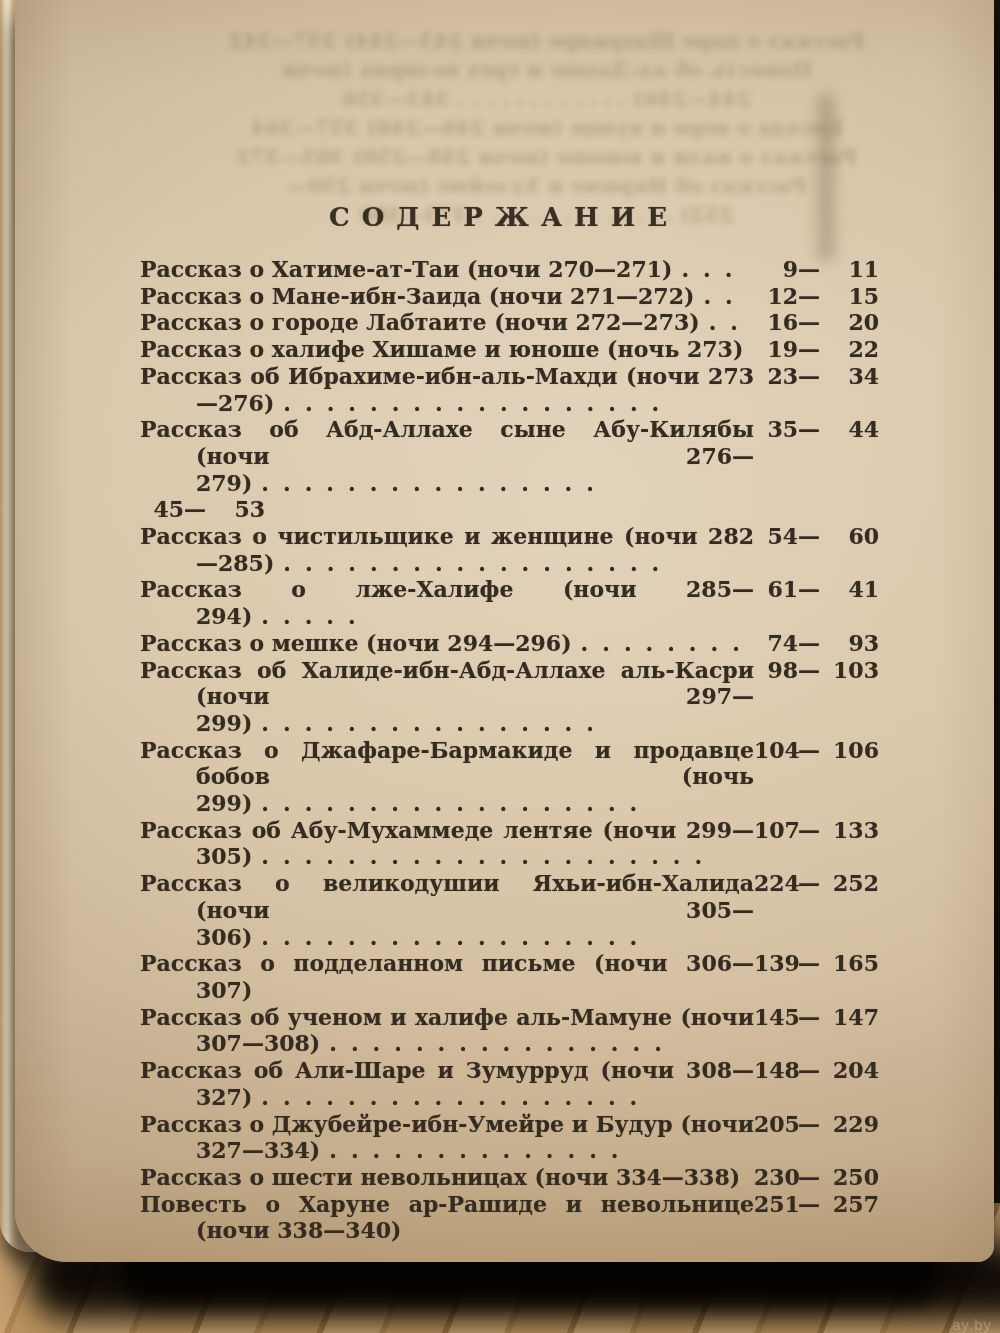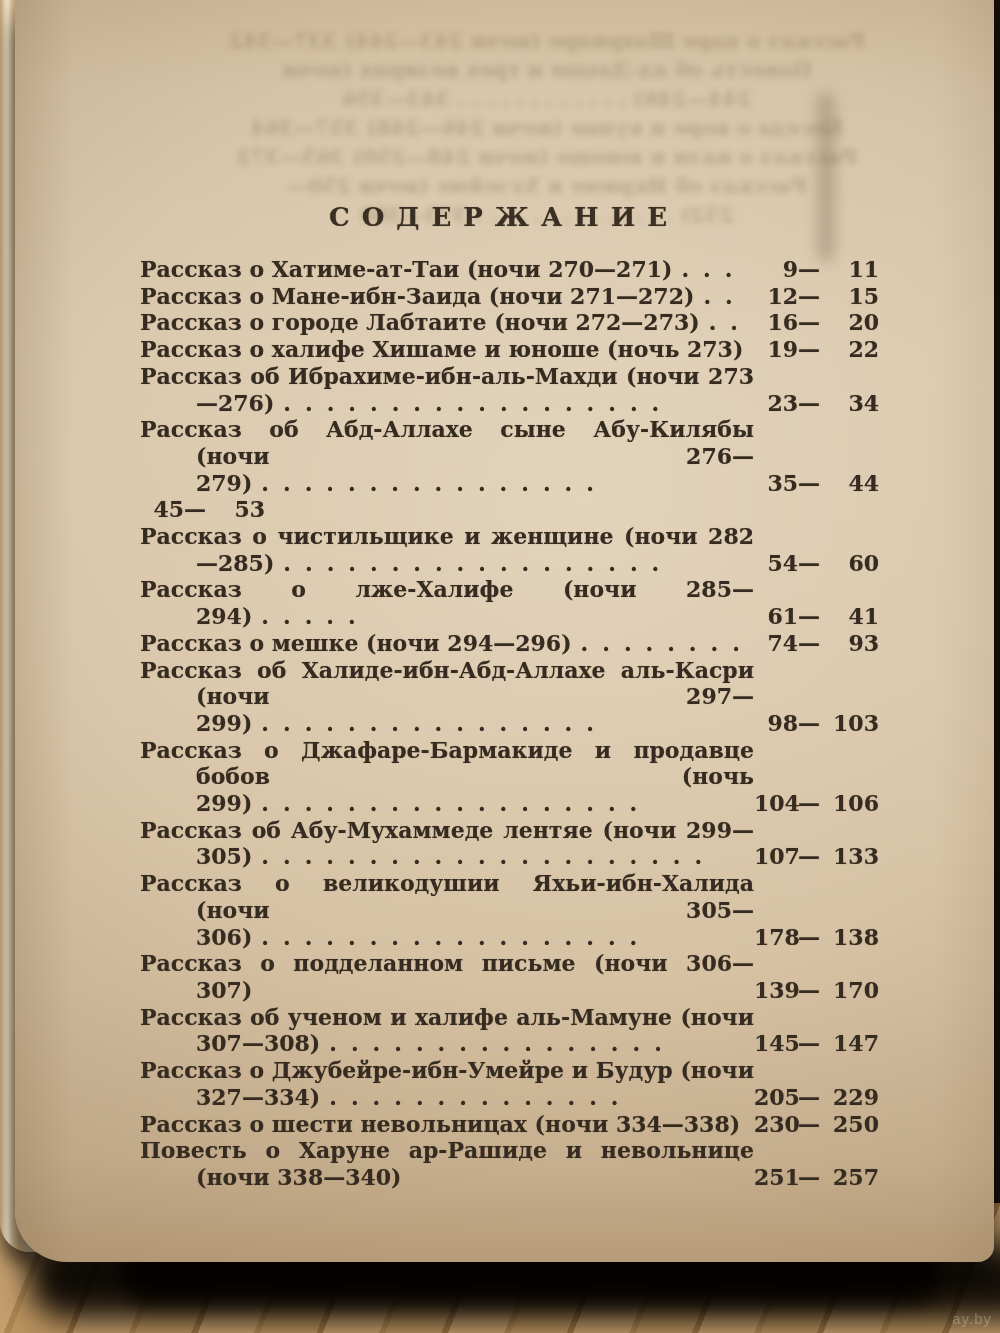--- a/index.html
+++ b/index.html
@@ -78,41 +78,41 @@
   .title{
     text-align:center;
     font-size:26px;font-weight:700;
     letter-spacing:12px;
     margin:0 0 24px 6px;
     color:#392f23;
     text-shadow:0 0 1px rgba(45,35,22,.5);
   }
   .toc{width:100%;}
   .toc-entry{
-    display:flex;align-items:flex-end;
+    display:flex;align-items:flex-start;
     font-size:22px;font-weight:700;line-height:26.7px;
     text-shadow:0 0 1px rgba(45,35,22,.35);
   }
   .toc-text{
     flex:1 1 auto;width:608px;max-width:608px;
     text-align:justify;
     padding-left:56px;text-indent:-56px;
     overflow:hidden;
   }
   .leader-dots{letter-spacing:14px;padding-left:9px;}
   .toc-pages{
     flex:0 0 108px;width:108px;
     text-align:right;white-space:nowrap;
   }
   .p-from{display:inline-block;width:44px;text-align:right;}
   .p-dash{display:inline-block;}
   .p-to{display:inline-block;width:46px;text-align:right;margin-left:13px;}
 
   .watermark{
-    position:absolute;right:8px;bottom:6px;
+    position:absolute;right:8px;bottom:0;
     font-family:"Liberation Sans",sans-serif;
     font-size:15px;color:rgba(238,228,212,.30);
     filter:blur(.6px);
     letter-spacing:1px;
   }
 </style>
 </head>
 <body>
 
 <div class="stage">
@@ -209,33 +209,37 @@
             <div class="toc-pages"><span class="p-from">104</span><span class="p-dash">—</span><span class="p-to">106</span></div>
           </div>
 
           <div class="toc-entry">
             <div class="toc-text"><span>Рассказ об Абу-Мухаммеде лентяе (ночи 299—305)</span><span class="leader-dots">.....................</span></div>
             <div class="toc-pages"><span class="p-from">107</span><span class="p-dash">—</span><span class="p-to">133</span></div>
           </div>
 
           <div class="toc-entry">
             <div class="toc-text"><span>Рассказ о великодушии Яхьи-ибн-Халида (ночи 305—306)</span><span class="leader-dots">..................</span></div>
-            <div class="toc-pages"><span class="p-from">178</span><span class="p-dash">—</span><span class="p-to">138</span></div>
+            <div class="toc-pages"><span class="p-from">224</span><span class="p-dash">—</span><span class="p-to">252</span></div>
           </div>
 
           <div class="toc-entry">
             <div class="toc-text"><span>Рассказ о подделанном письме (ночи 306—307)</span><span class="leader-dots"></span></div>
-            <div class="toc-pages"><span class="p-from">139</span><span class="p-dash">—</span><span class="p-to">170</span></div>
+            <div class="toc-pages"><span class="p-from">139</span><span class="p-dash">—</span><span class="p-to">165</span></div>
           </div>
 
           <div class="toc-entry">
             <div class="toc-text"><span>Рассказ об ученом и халифе аль-Мамуне (ночи 307—308)</span><span class="leader-dots">................</span></div>
             <div class="toc-pages"><span class="p-from">145</span><span class="p-dash">—</span><span class="p-to">147</span></div>
           </div>
 
+          <div class="toc-entry">
+            <div class="toc-text"><span>Рассказ об Али-Шаре и Зумурруд (ночи 308—327)</span><span class="leader-dots">..................</span></div>
+            <div class="toc-pages"><span class="p-from">148</span><span class="p-dash">—</span><span class="p-to">204</span></div>
+          </div>
 
           <div class="toc-entry">
             <div class="toc-text"><span>Рассказ о Джубейре-ибн-Умейре и Будур (ночи 327—334)</span><span class="leader-dots">..............</span></div>
             <div class="toc-pages"><span class="p-from">205</span><span class="p-dash">—</span><span class="p-to">229</span></div>
           </div>
 
           <div class="toc-entry">
             <div class="toc-text"><span>Рассказ о шести невольницах (ночи 334—338)</span><span class="leader-dots"></span></div>
             <div class="toc-pages"><span class="p-from">230</span><span class="p-dash">—</span><span class="p-to">250</span></div>
           </div>

